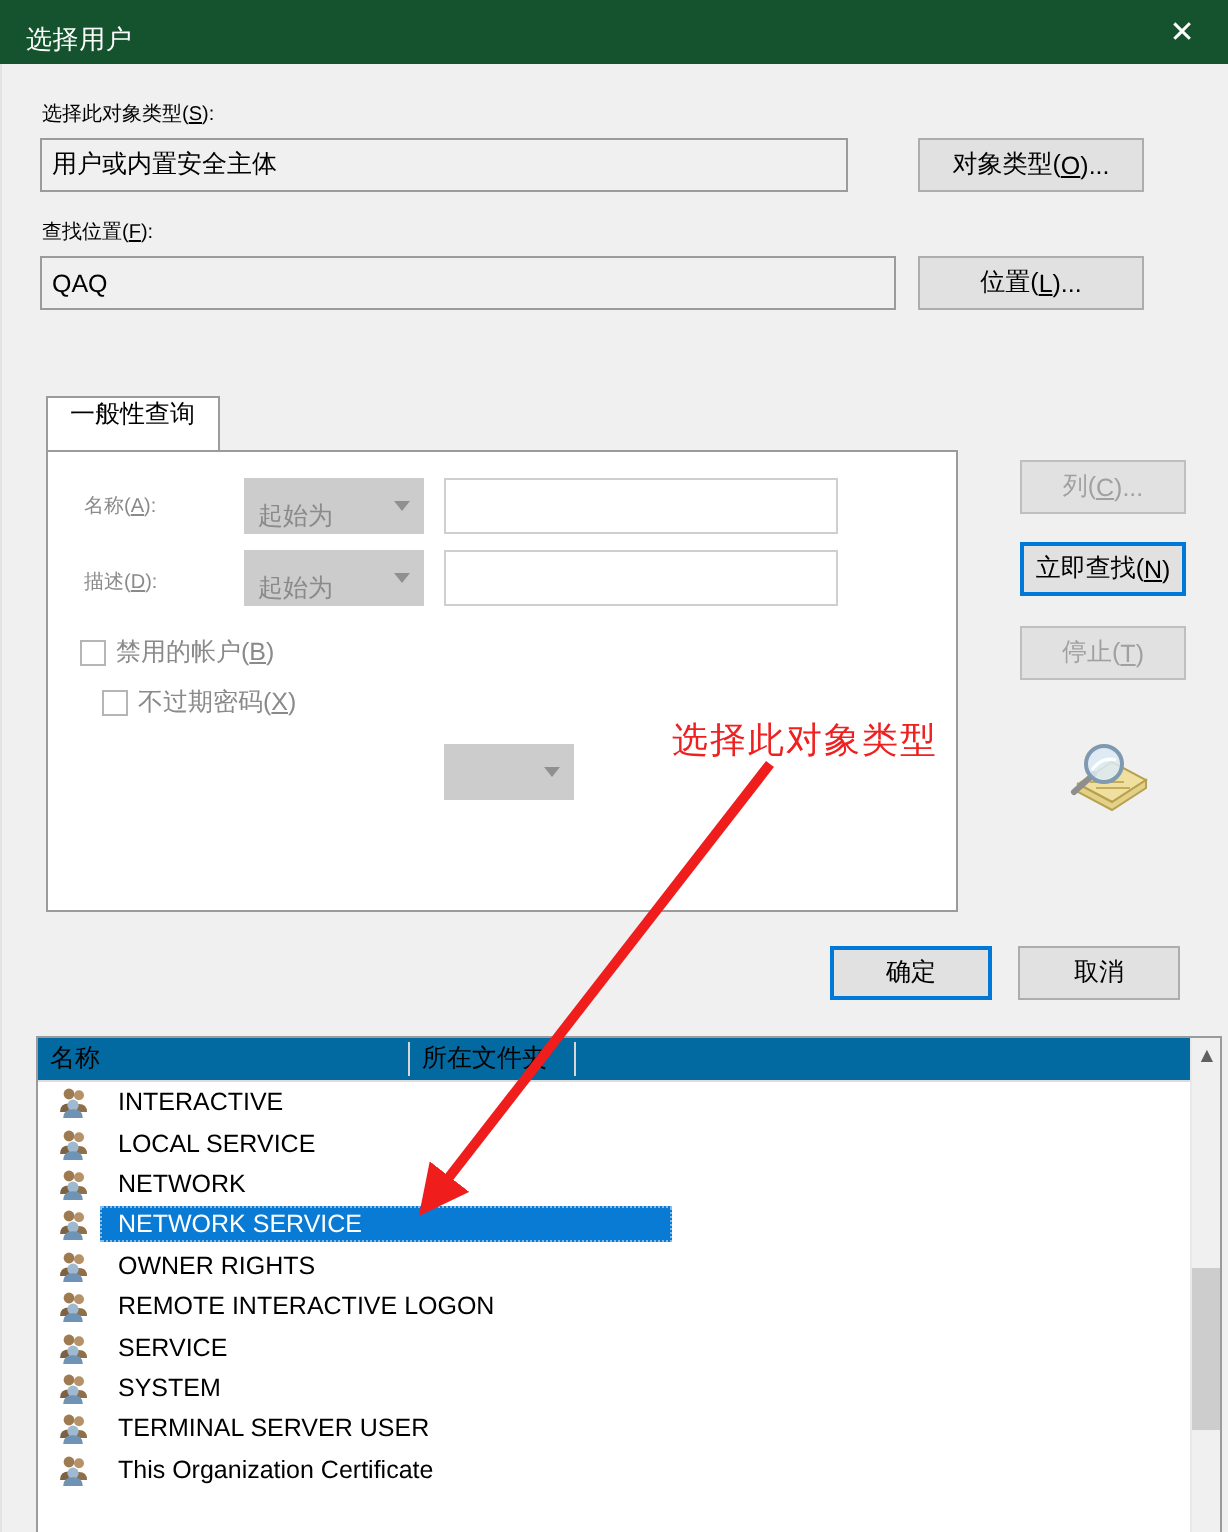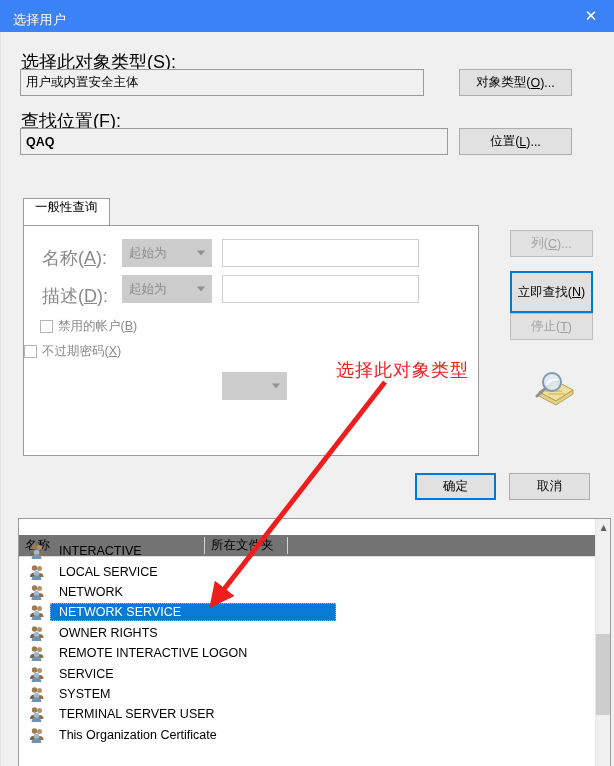--- a/index.html
+++ b/index.html
@@ -20,21 +20,21 @@
     overflow: hidden;
     background: #f0f0f0;
     box-sizing: border-box;
   }
 
   
   .titlebar {
     position: absolute;
     left: 0; top: 0;
     width: 614px; height: 40px;
-    background: #3b82f6;
+    background: #14532d;
     display: flex;
     align-items: center;
   }
   .titlebar-text {
     color: #ffffff;
     font-size: 13px;
     margin-left: 13px;
     letter-spacing: .3px;
   }
   .close-btn {
@@ -53,21 +53,21 @@
     position: absolute;
     left: 0; top: 32px;
     width: 614px; height: 734px;
     background: #f0f0f0;
     border-left: 1px solid #e4e4e4;
     box-sizing: border-box;
   }
 
   .lbl {
     position: absolute;
-    font-size: 18px;
+    font-size: 10px;
     color: #000;
     white-space: nowrap;
   }
   .lbl u { text-decoration: underline; }
 
   .txtbox {
     position: absolute;
     background: #f0f0f0;
     border: 1px solid #9b9b9b;
     box-sizing: border-box;
@@ -125,21 +125,21 @@
     border: 1px solid #9b9b9b;
     box-sizing: border-box;
   }
 
   .combo {
     position: absolute;
     background: #cccccc;
     border: none;
     box-sizing: border-box;
     display: flex;
-    align-items: center;
+    align-items: flex-end;
     font-size: 12.5px;
     color: #8a8a8a;
     padding-left: 7px;
     cursor: default;
   }
   .combo .arrow {
     position: absolute;
     right: 7px; top: 50%;
     transform: translateY(-50%);
     width: 0; height: 0;
@@ -179,23 +179,23 @@
     position: absolute;
     left: 17px; top: 486px;
     width: 593px; height: 279px;
     background: #ffffff;
     border: 1px solid #9b9b9b;
     box-sizing: border-box;
     overflow: hidden;
   }
   .lheader {
     position: absolute;
-    left: 0; top: 16px;
+    left: 0; top: 0;
     width: 100%; height: 22px;
-    background: #737373;
+    background: #0369a1;
     border-bottom: 1px solid #dcdcdc;
     box-sizing: border-box;
   }
   .lheader .hcell {
     position: absolute;
     top: 0; height: 21px;
     display: flex; align-items: center;
     font-size: 12.5px;
     padding-left: 6px;
     box-sizing: border-box;
@@ -314,21 +314,21 @@
     </div>
     <div class="btn" style="left:458px; top:37px; width:113px; height:27px;">
       <span>对象类型(</span>
         <u>O</u>
         <span>)...</span>
     </div>
 
     <div class="lbl" style="left:20px; top:77px;">
       <span>查找位置(</span><u>F</u><span>):</span>
     </div>
-    <div class="txtbox" style="left:19px; top:96px; width:428px; height:27px;font-weight:bold;">
+    <div class="txtbox" style="left:19px; top:96px; width:428px; height:27px;">
       <span>QAQ</span>
     </div>
     <div class="btn" style="left:458px; top:96px; width:113px; height:27px;">
       <span>位置(</span>
         <u>L</u>
         <span>)...</span>
     </div>
 
     <div class="tabstrip">
       <div class="tab">
@@ -353,37 +353,37 @@
       <div class="combo" style="left:98px; top:49px; width:90px; height:28px;">
         <span>起始为</span>
         <span class="arrow"></span>
       </div>
       <div class="inputfield" style="left:198px; top:49px; width:197px; height:28px;"></div>
 
       <div class="chk" style="left:16px; top:92px;">
         <span class="box"></span>
         <span><span>禁用的帐户(</span><u>B</u><span>)</span></span>
       </div>
-      <div class="chk" style="left:0; top:117px;align-items:center;">
+      <div class="chk" style="left:27px; top:117px;align-items:center;">
         <span class="box"></span>
         <span><span>不过期密码(</span><u>X</u><span>)</span></span>
       </div>
 
       <div class="combo" style="left:198px; top:146px; width:65px; height:28px;">
         <span></span>
         <span class="arrow"></span>
       </div>
     </div>
 
     <div class="btn disabled" style="left:509px; top:198px; width:83px; height:27px;">
       <span>列(</span>
         <u>C</u>
         <span>)...</span>
     </div>
-    <div class="btn focus" style="left:509px; top:239px; width:83px; height:42px;">
+    <div class="btn focus" style="left:509px; top:239px; width:83px; height:27px;">
       <span>立即查找(</span>
         <u>N</u>
         <span>)</span>
     </div>
     <div class="btn disabled" style="left:509px; top:281px; width:83px; height:27px;">
       <span>停止(</span>
         <u>T</u>
         <span>)</span>
     </div>
 

